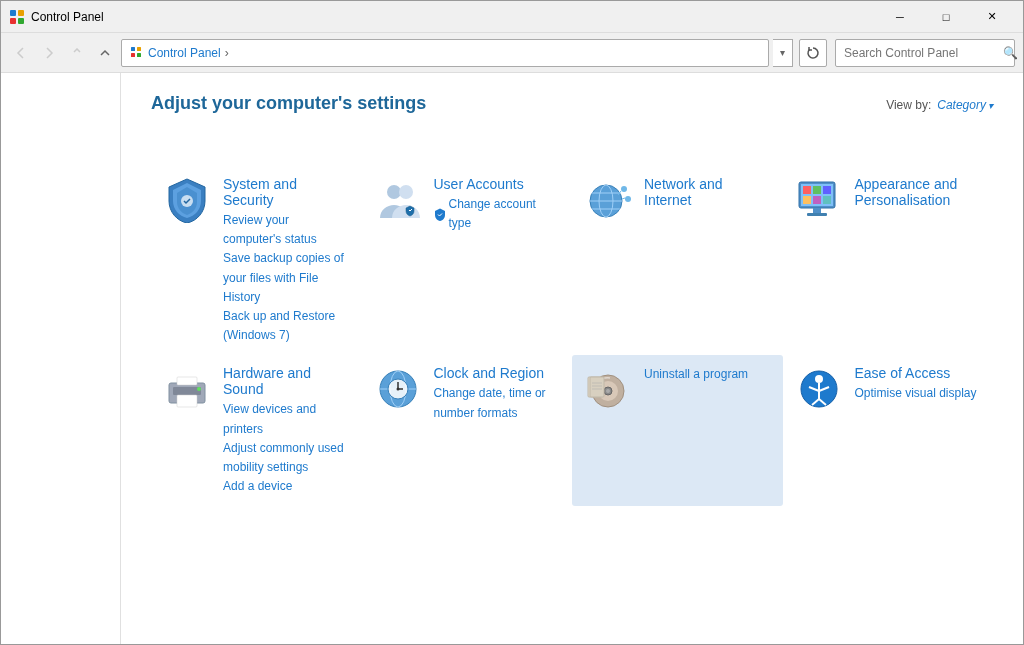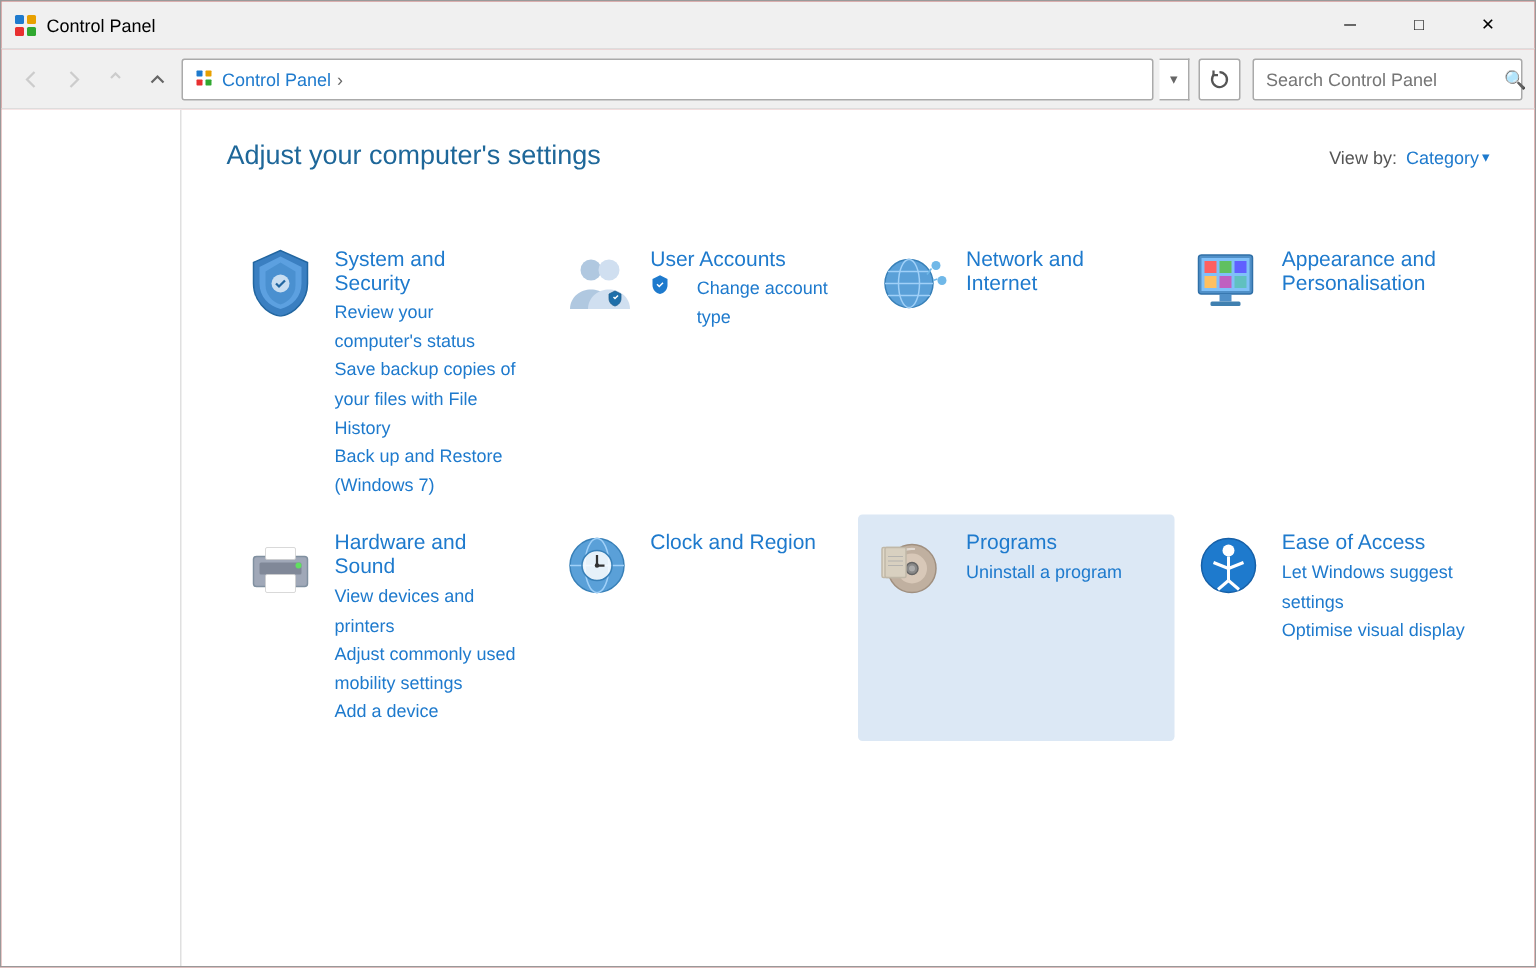--- a/index.html
+++ b/index.html
@@ -165,22 +165,22 @@
     
     .main-panel {
       flex: 1;
       padding: 20px 30px;
       overflow-y: auto;
     }
 
     .page-title {
       font-size: 18px;
       color: #1e6799;
-      font-weight: 400;
-      margin-bottom: 20px;
+      font-weight: 700;
+      margin-bottom: 32px;
     }
 
     
     .categories-grid {
       display: grid;
       grid-template-columns: 1fr 1fr 1fr 1fr;
       gap: 0;
       max-width: 860px;
     }
 
@@ -214,21 +214,22 @@
     }
     .category-link {
       font-size: 12px;
       color: #1e7acd;
       display: block;
       line-height: 1.6;
       cursor: pointer;
     }
     .category-link.shield-link {
       display: flex;
-      gap: 19px;
+      align-items: center;
+      gap: 3px;
     }
   </style>
 </head>
 <body>
 
 <div class="window">
 
   <div class="title-bar">
     <div class="title-bar-icon">
       <svg viewBox="0 0 16 16" fill="none">
@@ -291,21 +292,21 @@
   </div>
 
   <div class="content-area">
     <div class="sidebar"></div>
     <div class="main-panel">
 
       <div style="display:flex;align-items:baseline;justify-content:space-between;margin-bottom:20px;">
         <h1 class="page-title">Adjust your computer's settings</h1>
         <div style="display:flex;align-items:center;gap:6px;font-size:12px;">
           <span style="color:#555;">View by:</span>
-          <span style="color:#1e7acd;cursor:pointer;display:flex;align-items:center;gap:2px;">
+          <span style="color:#1e7acd;cursor:pointer;display:flex;align-items:center;gap:2px;font-style:italic;">
             <span>Category</span>
             <span style="font-size:10px;">▾</span>
           </span>
         </div>
       </div>
 
       <div class="categories-grid">
 
         <div class="category-item">
           <div class="category-icon">
@@ -426,20 +427,21 @@
               <line x1="4" y1="22" x2="40" y2="22" stroke="#a0d0f8" stroke-width="1"></line>
 
               <circle cx="22" cy="22" r="10" fill="rgba(255,255,255,0.85)" stroke="#3880b8" stroke-width="1"></circle>
               <line x1="22" y1="22" x2="22" y2="15" stroke="#333" stroke-width="1.5"></line>
               <line x1="22" y1="22" x2="27" y2="22" stroke="#333" stroke-width="1.5"></line>
               <circle cx="22" cy="22" r="1.5" fill="#333"></circle>
             </svg>
           </div>
           <div class="category-text">
             <span class="category-title">Clock and Region</span>
+            <span class="category-link">Change date, time or number formats</span>
           </div>
         </div>
 
         <div class="category-item highlighted" style="cursor:default;">
           <div style="position:absolute;width:16px;height:16px;left:128px;top:418px;">
           </div>
           <div class="category-icon">
             <svg width="44" height="44" viewBox="0 0 44 44">
 
               <circle cx="22" cy="24" r="16" fill="#c0b0a0" stroke="#a09080" stroke-width="1"></circle>
@@ -450,21 +452,20 @@
               <path d="M12 16 Q16 10 24 11" stroke="rgba(255,255,255,0.5)" stroke-width="1.5" fill="none"></path>
 
               <rect x="2" y="10" width="14" height="20" rx="1" fill="#e0d8c8" stroke="#c0b8a8" stroke-width="1"></rect>
               <rect x="4" y="10" width="14" height="20" rx="1" fill="#d8d0c0" stroke="#c0b8a8" stroke-width="1"></rect>
               <line x1="6" y1="16" x2="16" y2="16" stroke="#aaa" stroke-width="0.5"></line>
               <line x1="6" y1="19" x2="16" y2="19" stroke="#aaa" stroke-width="0.5"></line>
               <line x1="6" y1="22" x2="16" y2="22" stroke="#aaa" stroke-width="0.5"></line>
             </svg>
           </div>
           <div class="category-text">
-            <span class="category-title">Programs</span>
             <span class="category-link">Uninstall a program</span>
           </div>
         </div>
 
         <div class="category-item">
           <div class="category-icon">
             <svg width="44" height="44" viewBox="0 0 44 44">
 
               <circle cx="22" cy="22" r="18" fill="#1e7acd" stroke="#1660a8" stroke-width="1"></circle>
 
@@ -473,21 +474,20 @@
               <line x1="22" y1="16" x2="22" y2="32" stroke="white" stroke-width="2"></line>
               <line x1="22" y1="24" x2="12" y2="20" stroke="white" stroke-width="2"></line>
               <line x1="22" y1="24" x2="32" y2="20" stroke="white" stroke-width="2"></line>
 
               <line x1="22" y1="32" x2="15" y2="38" stroke="white" stroke-width="2"></line>
               <line x1="22" y1="32" x2="29" y2="38" stroke="white" stroke-width="2"></line>
             </svg>
           </div>
           <div class="category-text">
             <span class="category-title">Ease of Access</span>
-            <span class="category-link">Let Windows suggest settings</span>
             <span class="category-link">Optimise visual display</span>
           </div>
         </div>
 
       </div>
     </div>
   </div>
 </div>
 
 </body></html>

